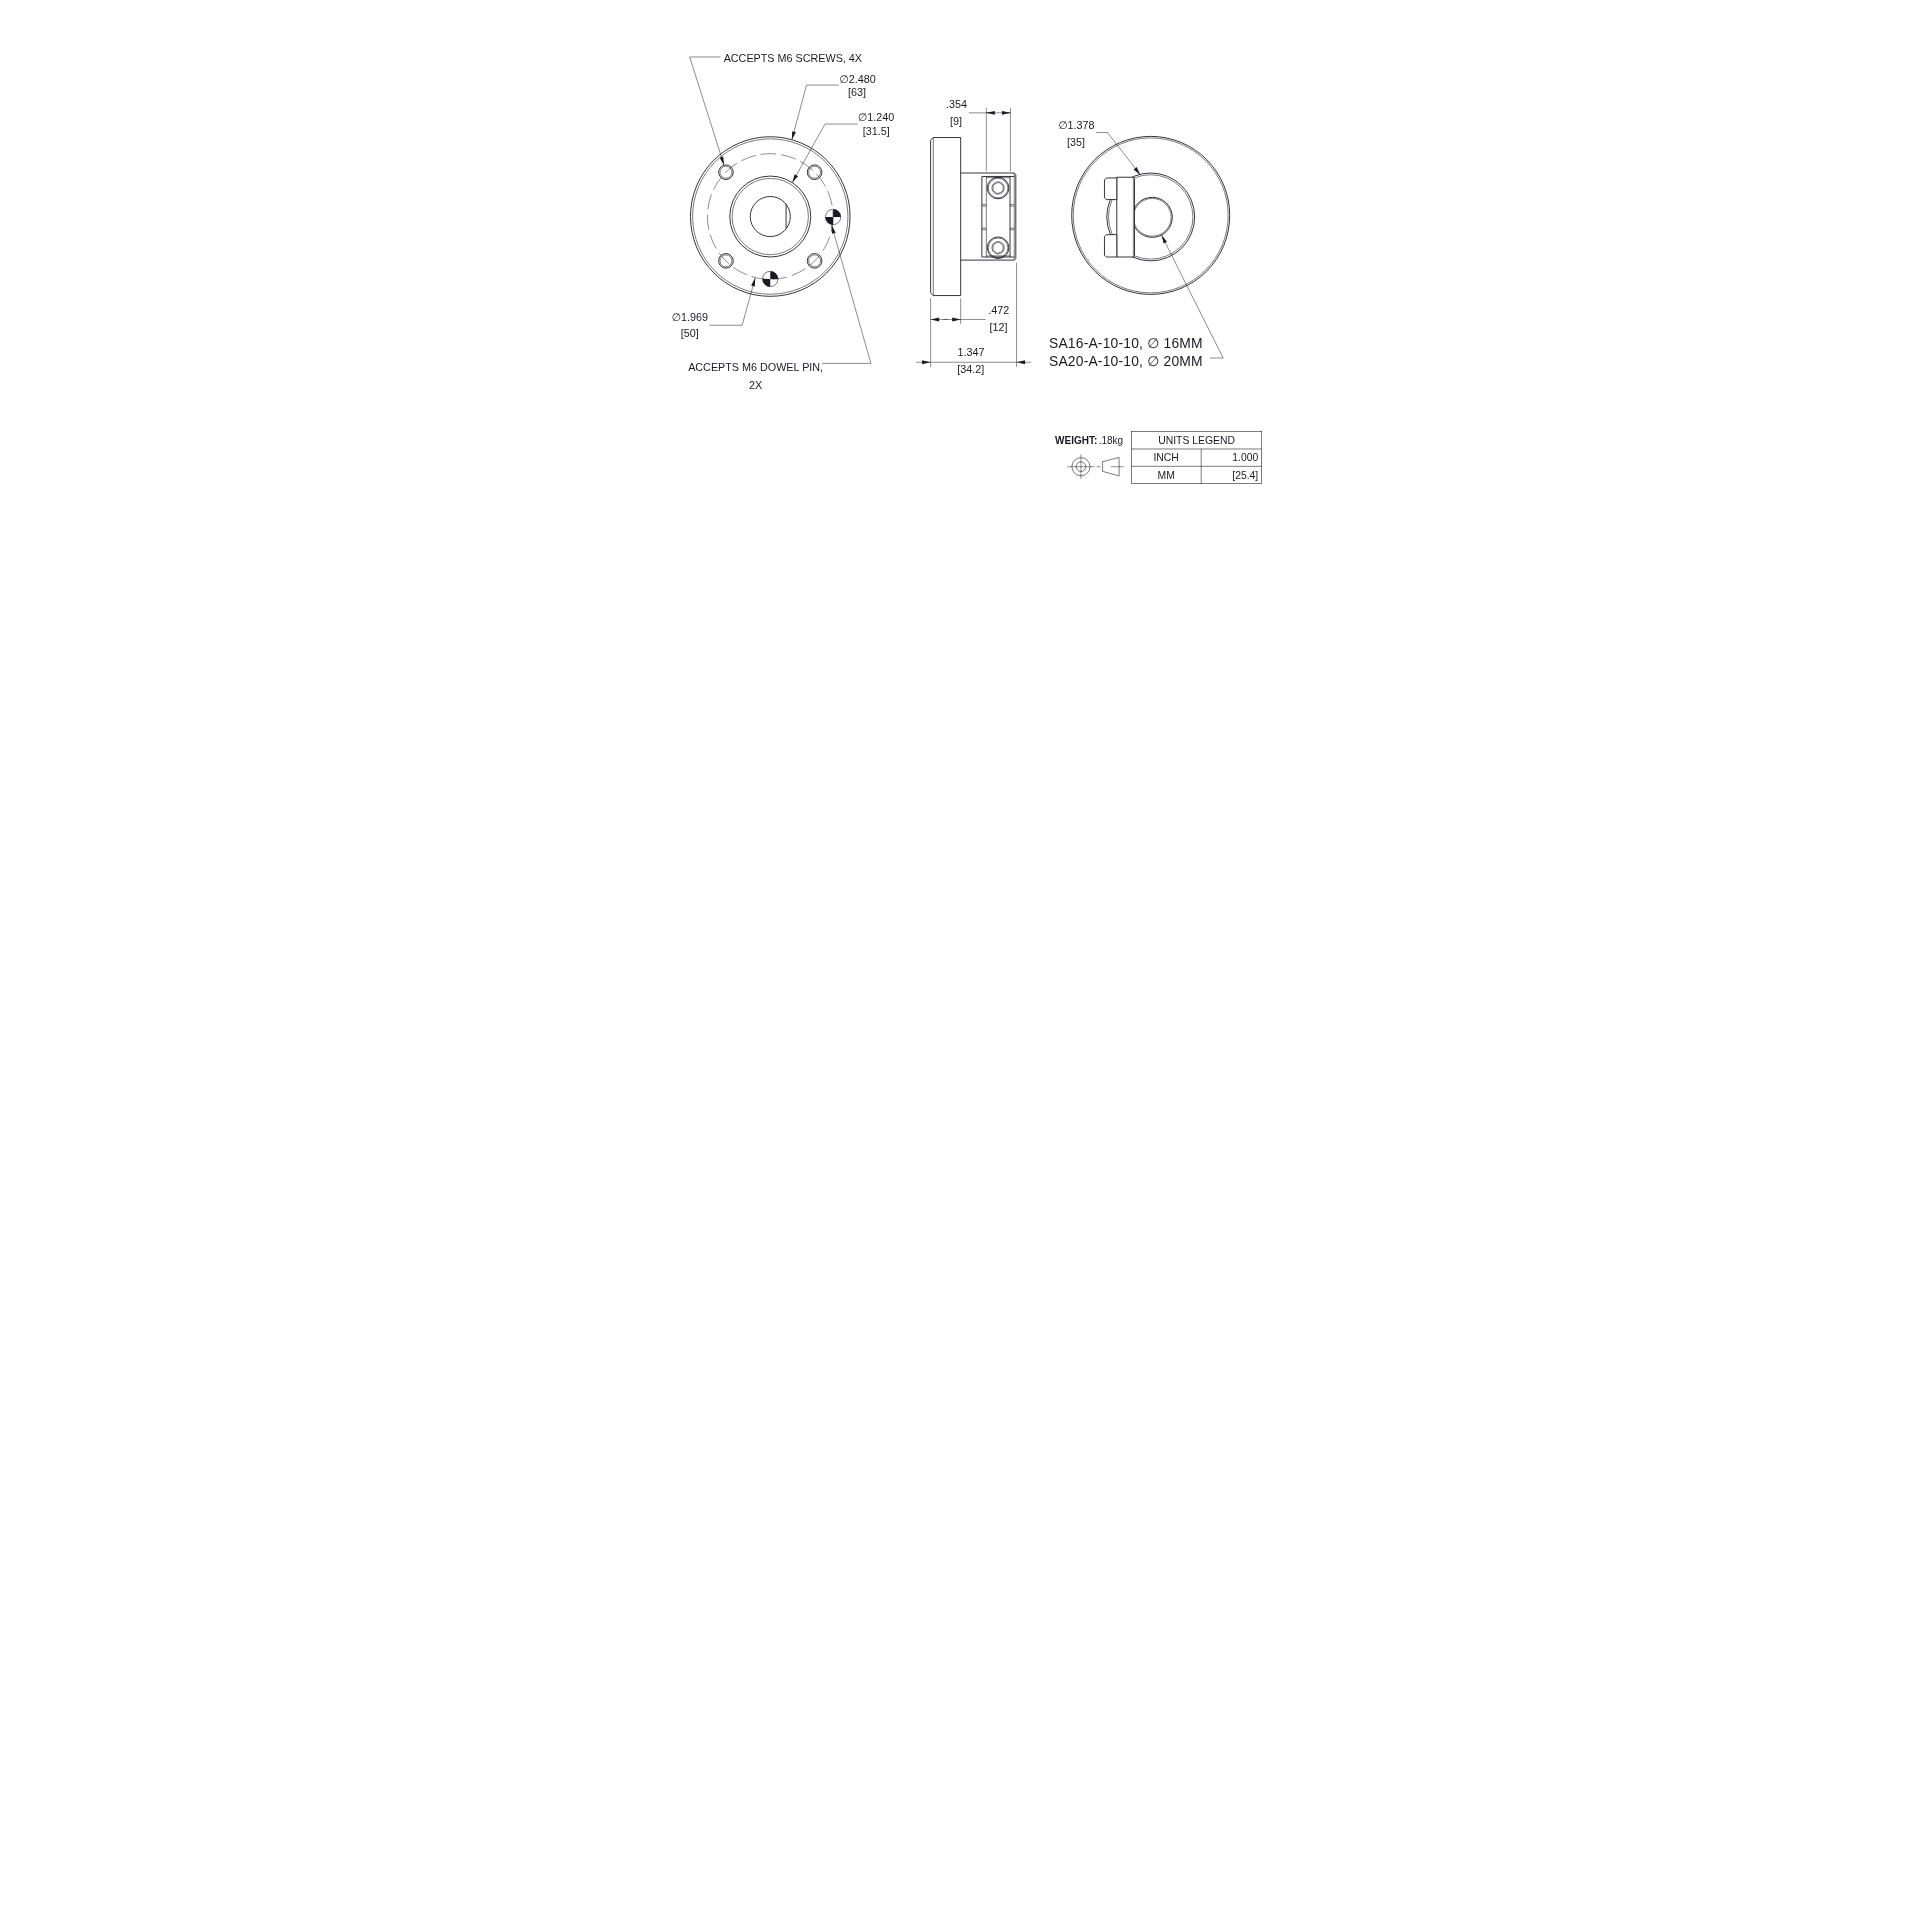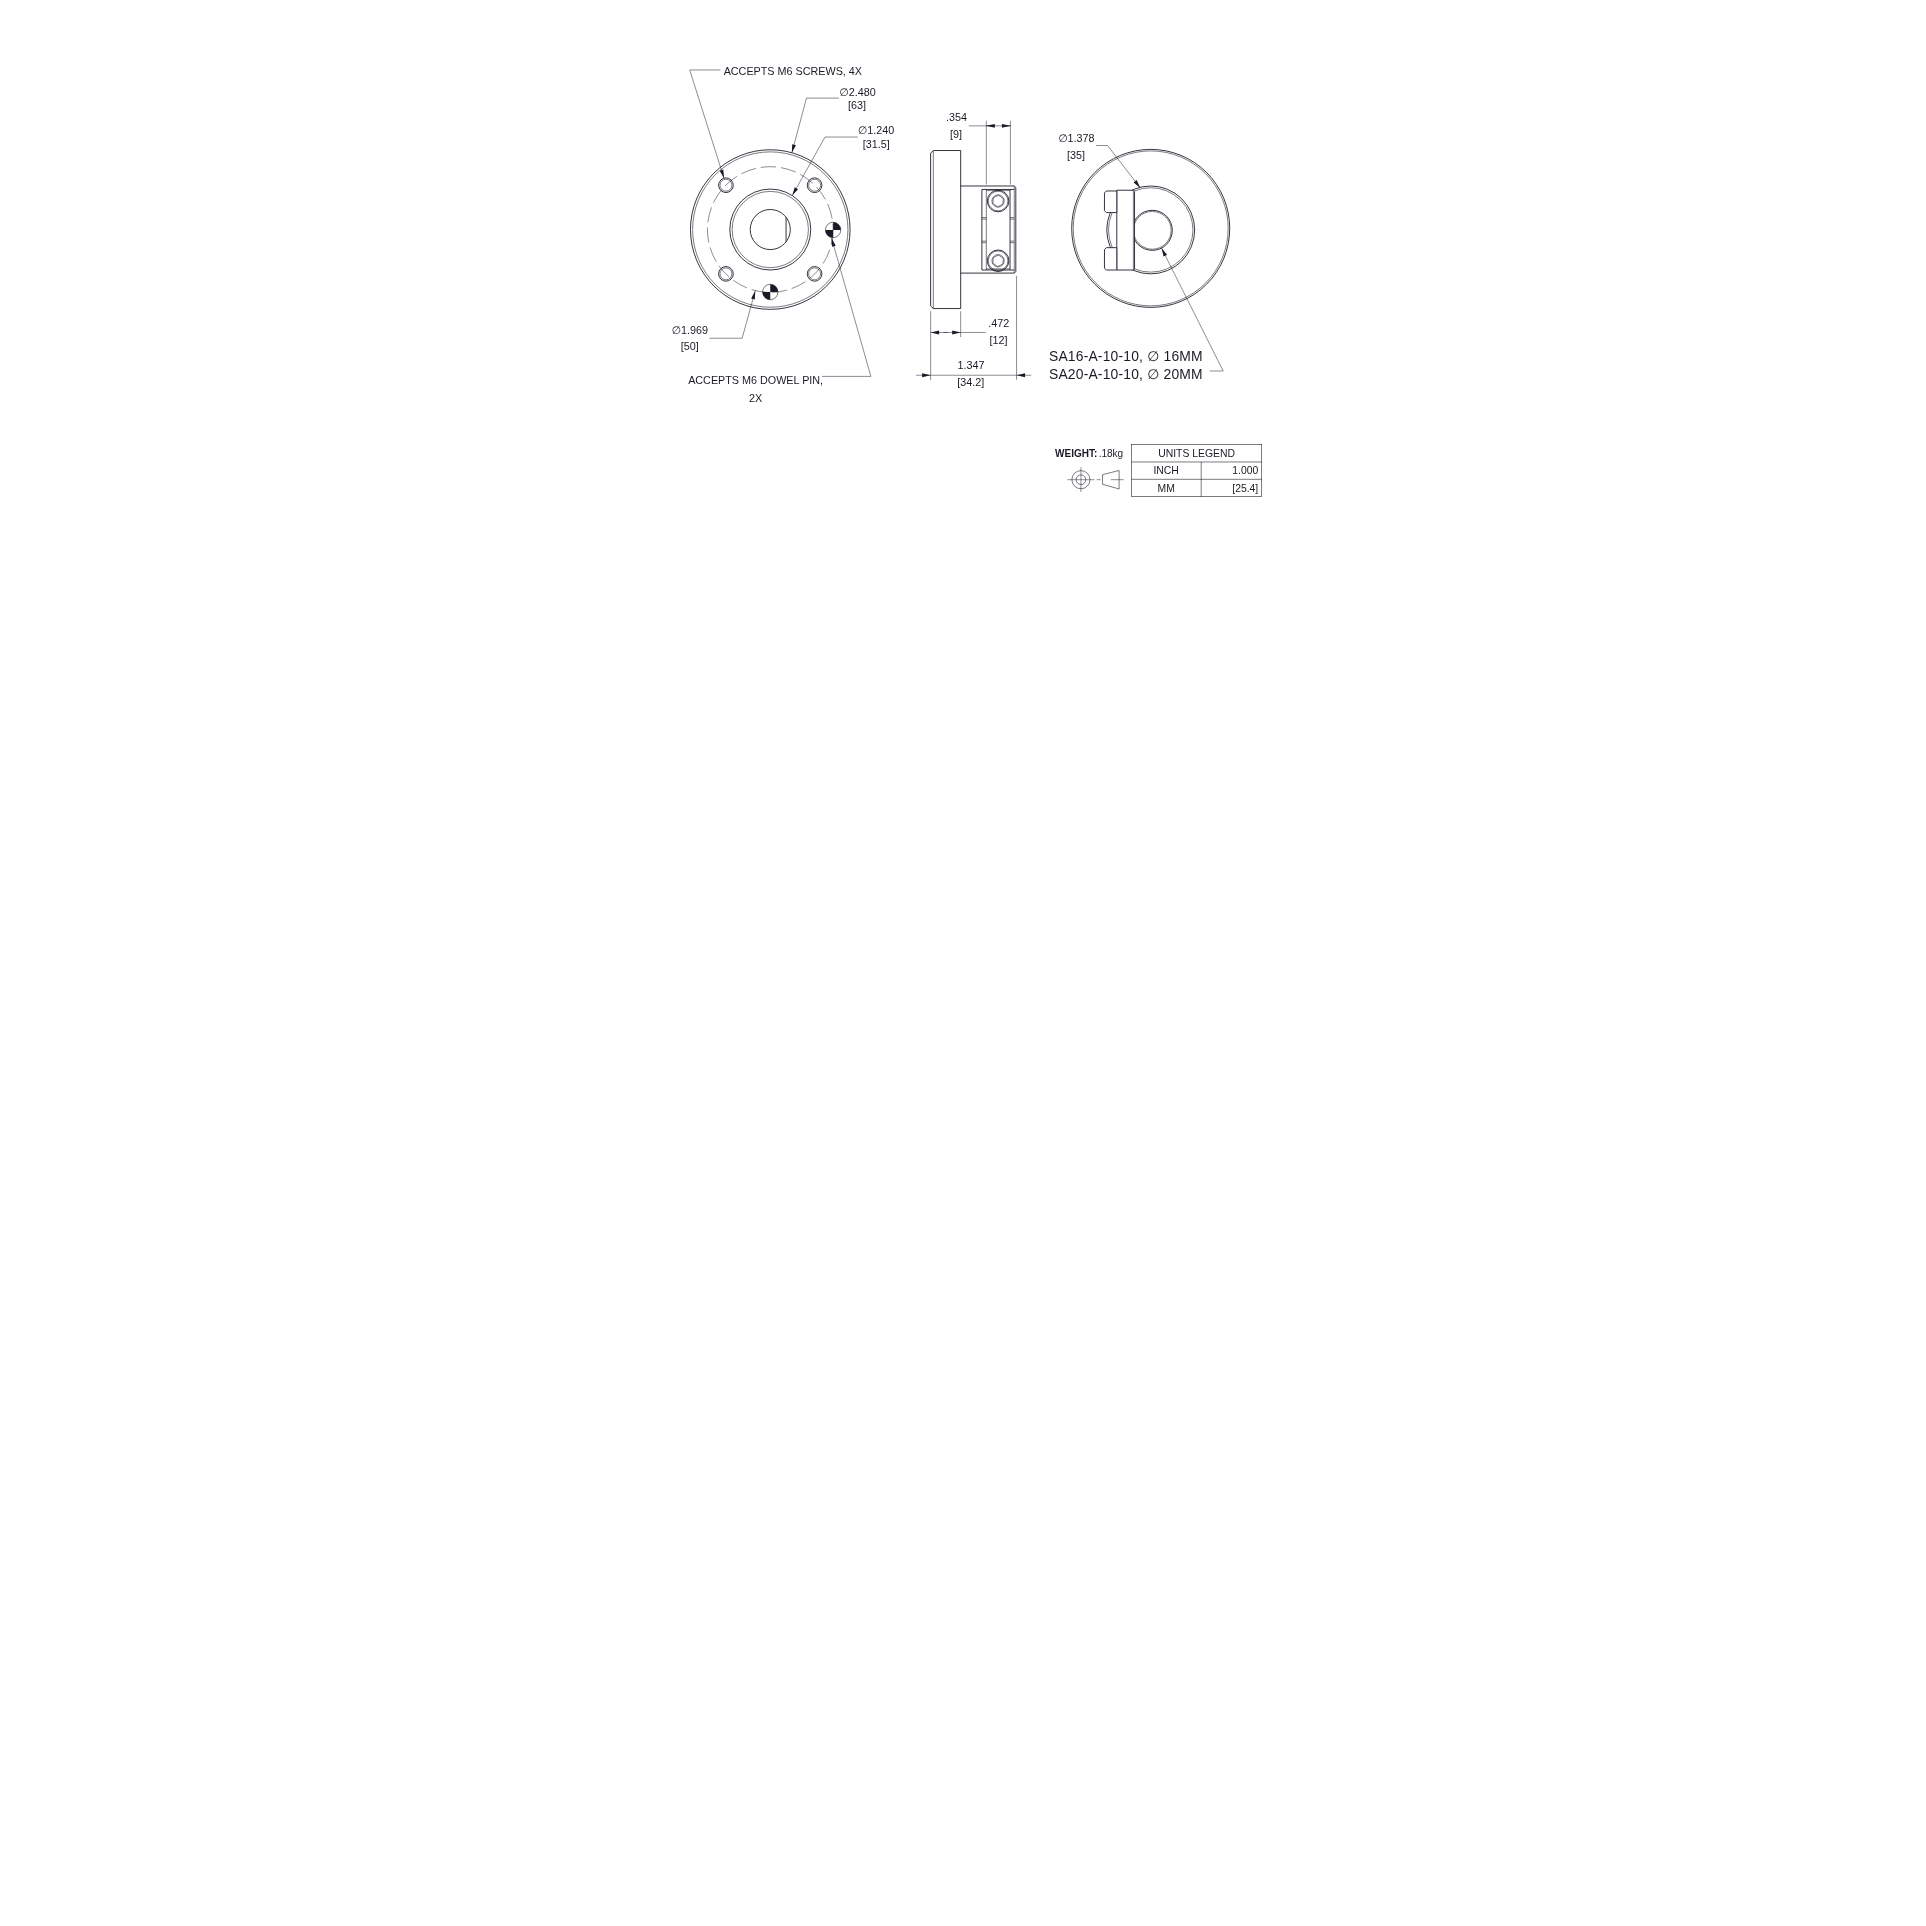--- a/index.html
+++ b/index.html
@@ -1,16 +1,16 @@
 <!DOCTYPE html>
 <html style="font-size:6.2px"><head>
 <meta charset="utf-8">
 <style>
   html,body{margin:0;padding:0;background:#ffffff;}
-  .sheet{width:100%;max-width:636px;margin:16px auto;aspect-ratio:1650/1275;}
+  .sheet{width:100%;max-width:636px;margin:3px auto;aspect-ratio:1650/1275;}
   svg{width:100%;height:100%;display:block;background:#fff;}
   text{font-family:"Liberation Sans","DejaVu Sans",sans-serif;fill:#1a1a26;}
   .t28{font-size:28px;}
   .t36{font-size:36px;letter-spacing:0.5px;}
   .t26{font-size:26px;}
   .t27{font-size:27px;}
   .bold{font-weight:bold;}
   .outline{stroke:#1a1a26;stroke-width:2.3;fill:none;}
   .thin{stroke:#1a1a26;stroke-width:1.5;fill:none;}
   .hair{stroke:#1a1a26;stroke-width:1.3;fill:none;}

